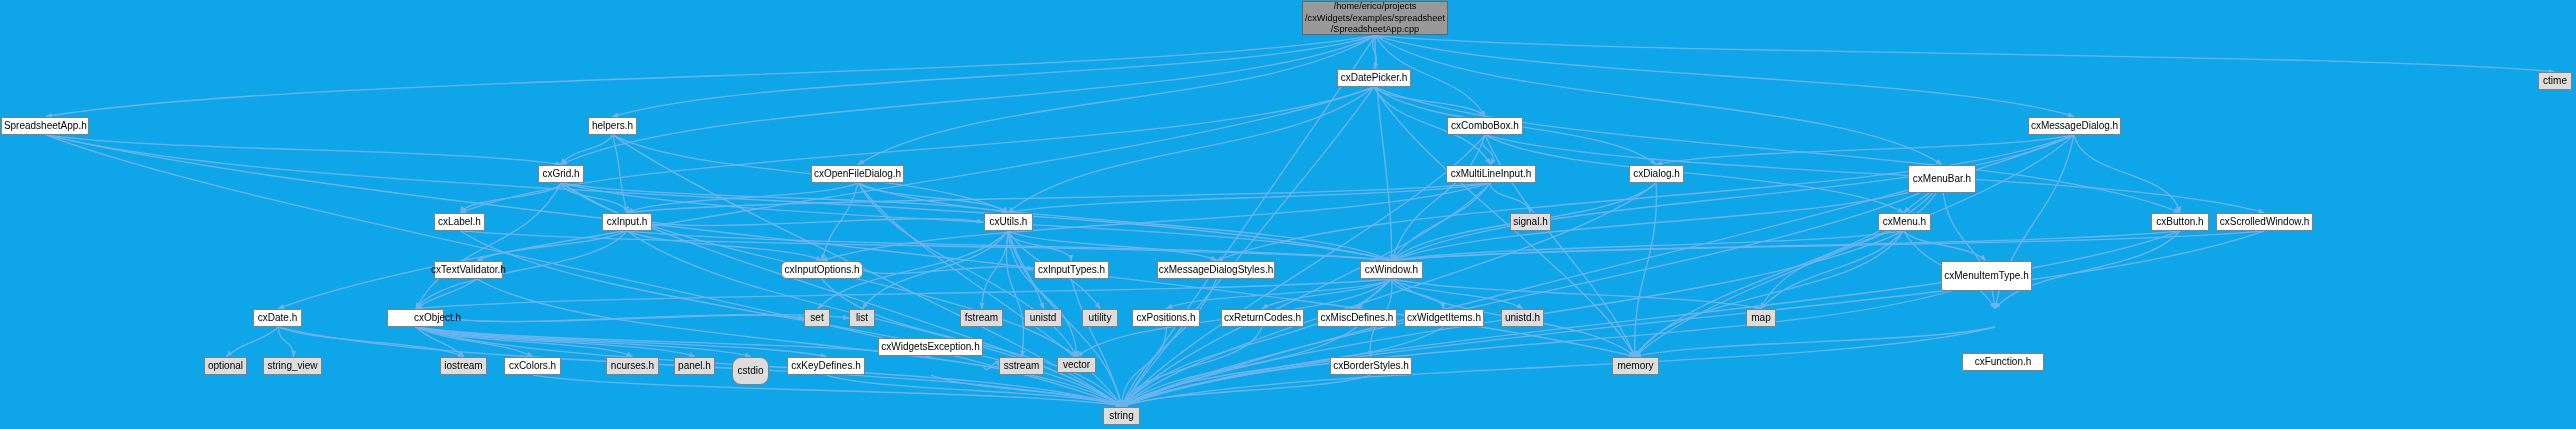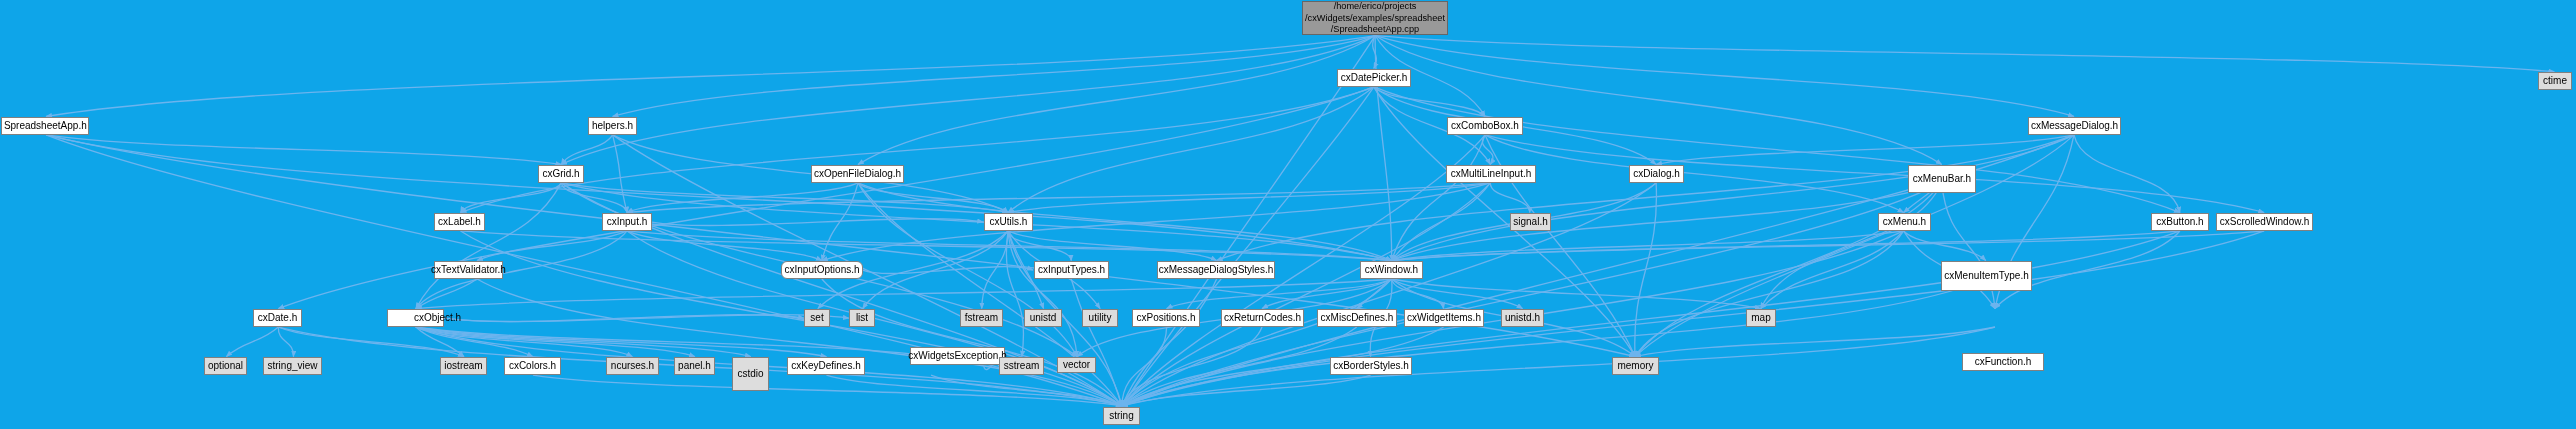--- a/index.html
+++ b/index.html
@@ -209,23 +209,23 @@
       <div class="node hdr" style="left: 1404px; top: 309px; width: 80px; height: 18px;">cxWidgetItems.h</div>
       <div class="node sys" style="left: 1501px; top: 309px; width: 43px; height: 18px;">unistd.h</div>
       <div class="node sys" style="left: 1746px; top: 309px; width: 30px; height: 18px;">map</div>
       <div class="node hdr" style="left: 1962px; top: 309px; width: 82px; height: 18px; margin-top: 44px;">cxFunction.h</div>
       <div class="node sys" style="left: 204px; top: 357px; width: 43px; height: 18px;">optional</div>
       <div class="node sys" style="left: 263px; top: 357px; width: 59px; height: 18px;">string_view</div>
       <div class="node sys" style="left: 440px; top: 357px; width: 47px; height: 18px;">iostream</div>
       <div class="node hdr" style="left: 504px; top: 357px; width: 57px; height: 18px;">cxColors.h</div>
       <div class="node sys" style="left: 606px; top: 357px; width: 53px; height: 18px;">ncurses.h</div>
       <div class="node sys" style="left: 674px; top: 357px; width: 41px; height: 18px;">panel.h</div>
-      <div class="node sys" style="left: 732px; top: 357px; width: 37px; height: 34px;">cstdio</div>
+      <div class="node sys" style="left: 732px; top: 357px; width: 37px; height: 28px; border-radius: 9px;">cstdio</div>
       <div class="node hdr" style="left: 787px; top: 357px; width: 78px; height: 18px;">cxKeyDefines.h</div>
-      <div class="node hdr" style="left: 878px; top: 347px; width: 95px; height: 18px; margin-left: 32px;">cxWidgetsException.h</div>
+      <div class="node hdr" style="left: 878px; top: 338px; width: 105px; height: 18px;">cxWidgetsException.h</div>
       <div class="node sys" style="left: 999px; top: 357px; width: 45px; height: 18px;">sstream</div>
       <div class="node sys" style="left: 1057px; top: 357px; width: 39px; height: 16px;">vector</div>
       <div class="node hdr" style="left: 1330px; top: 357px; width: 82px; height: 18px;">cxBorderStyles.h</div>
       <div class="node sys" style="left: 1612px; top: 357px; width: 47px; height: 18px;">memory</div>
       <div class="node sys" style="left: 1103px; top: 407px; width: 37px; height: 18px;">string</div>
     </div>
 </div>
 
 
 </body></html>

